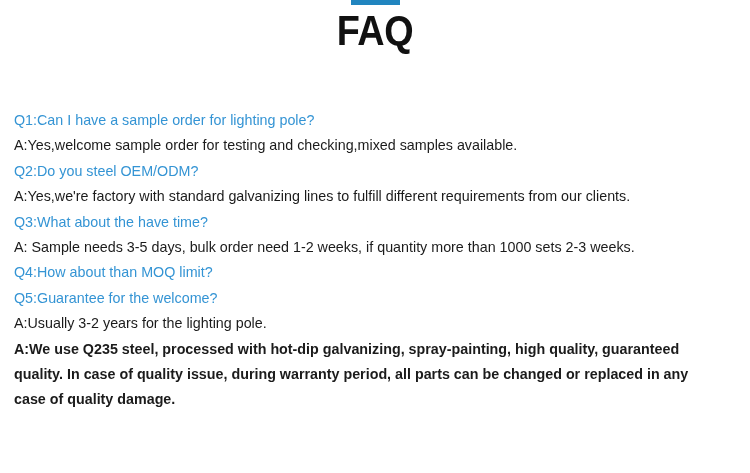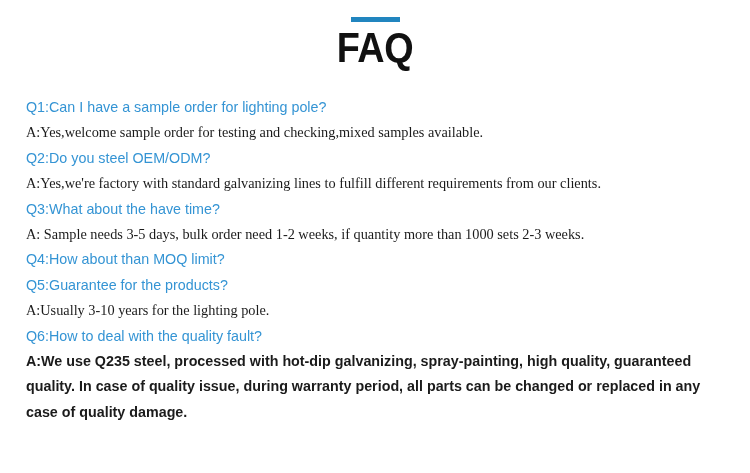--- a/index.html
+++ b/index.html
@@ -18,21 +18,20 @@
     position: relative;
     width: 750px;
     height: 473px;
     box-sizing: border-box;
     background: #ffffff;
   }
 
   
   .faq-header {
     width: 100%;
-    padding-top: 17px;
     text-align: center;
   }
   .accent-bar {
     width: 49px;
     height: 5px;
     margin: 0 auto;
     background: #2185bf;
   }
   .faq-title {
     margin: 0;
@@ -45,23 +44,22 @@
     color: #111111;
     text-align: center;
     transform: scaleX(0.88);
     transform-origin: center top;
   }
 
   
   .faq-list {
     position: absolute;
     left: 14px;
-    top: 95px;
+    top: 108px;
     width: 722px;
-    margin-left: 12px;
   }
   .faq-item {
     margin: 0;
   }
   .q-line {
     font-size: 14.3px;
     line-height: 25.4px;
     color: #3494d4;
     white-space: nowrap;
   }
@@ -70,21 +68,20 @@
     line-height: 25.4px;
     color: #1b1b1b;
   }
   .a-line.wrap {
     white-space: normal;
     width: 700px;
     font-weight: bold;
   }
   .a-line.nowrap {
     white-space: nowrap;
-    font-family: Liberation Serif, serif;
   }
 </style>
 </head>
 <body>
 
 <div class="page">
 
   <div class="faq-header">
     <div class="accent-bar"></div>
     <h1 class="faq-title">FAQ</h1>
@@ -105,24 +102,23 @@
     <div class="faq-item">
       <div class="q-line">Q3:What about the have time?</div>
       <div class="a-line nowrap">A: Sample needs 3-5 days, bulk order need 1-2 weeks, if quantity more than 1000 sets 2-3 weeks.</div>
     </div>
 
     <div class="faq-item">
       <div class="q-line">Q4:How about than MOQ limit?</div>
     </div>
 
     <div class="faq-item">
-      <div class="q-line">Q5:Guarantee for the products?</div>
-      <div class="a-line nowrap">A:Usually 3-10 years for the lighting pole.</div>
+      <div class="q-line">Q5:Guarantee for the welcome?</div>
+      <div class="a-line nowrap">A:Usually 3-2 years for the lighting pole.</div>
     </div>
 
     <div class="faq-item">
-      <div class="q-line">Q6:How to deal with the quality fault?</div>
       <div class="a-line wrap">A:We use Q235 steel, processed with hot-dip galvanizing, spray-painting, high quality, guaranteed quality. In case of quality issue, during warranty period, all parts can be changed or replaced in any case of quality damage.</div>
     </div>
 
   </div>
 
 </div>
 
 </body></html>

